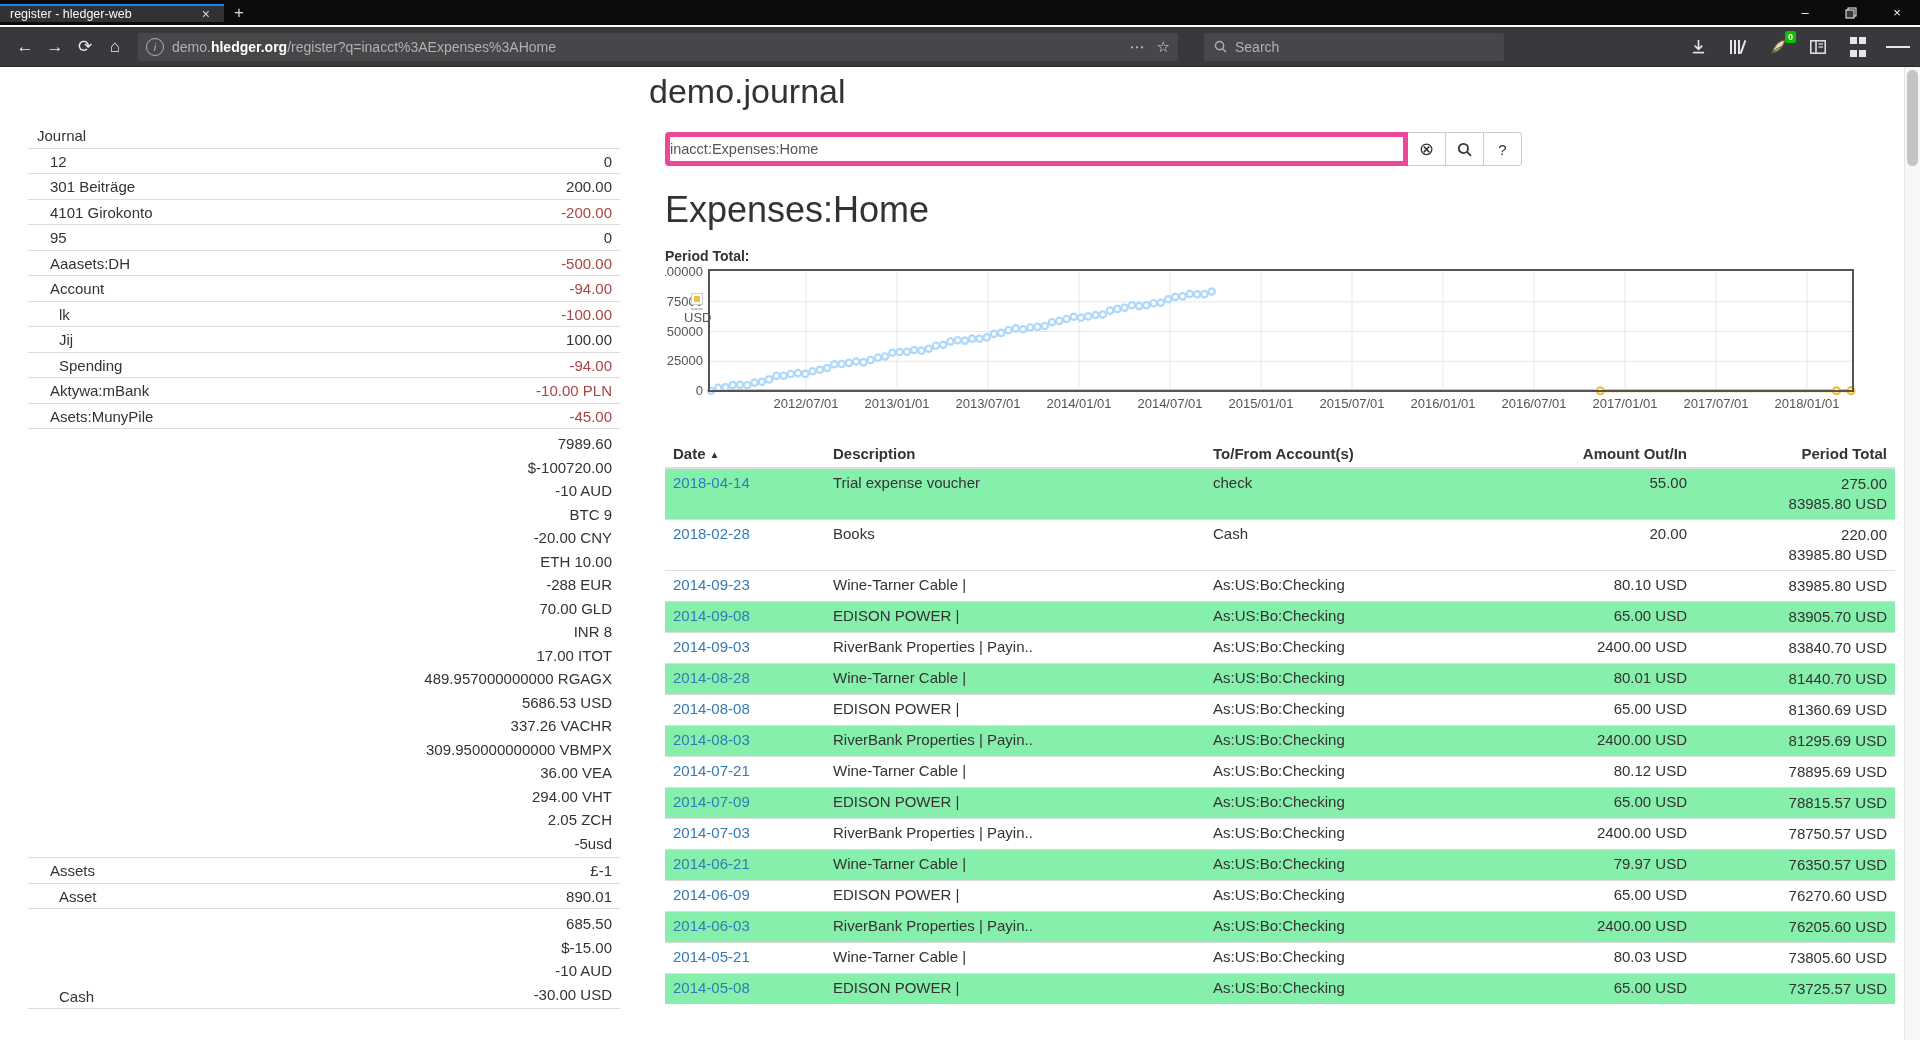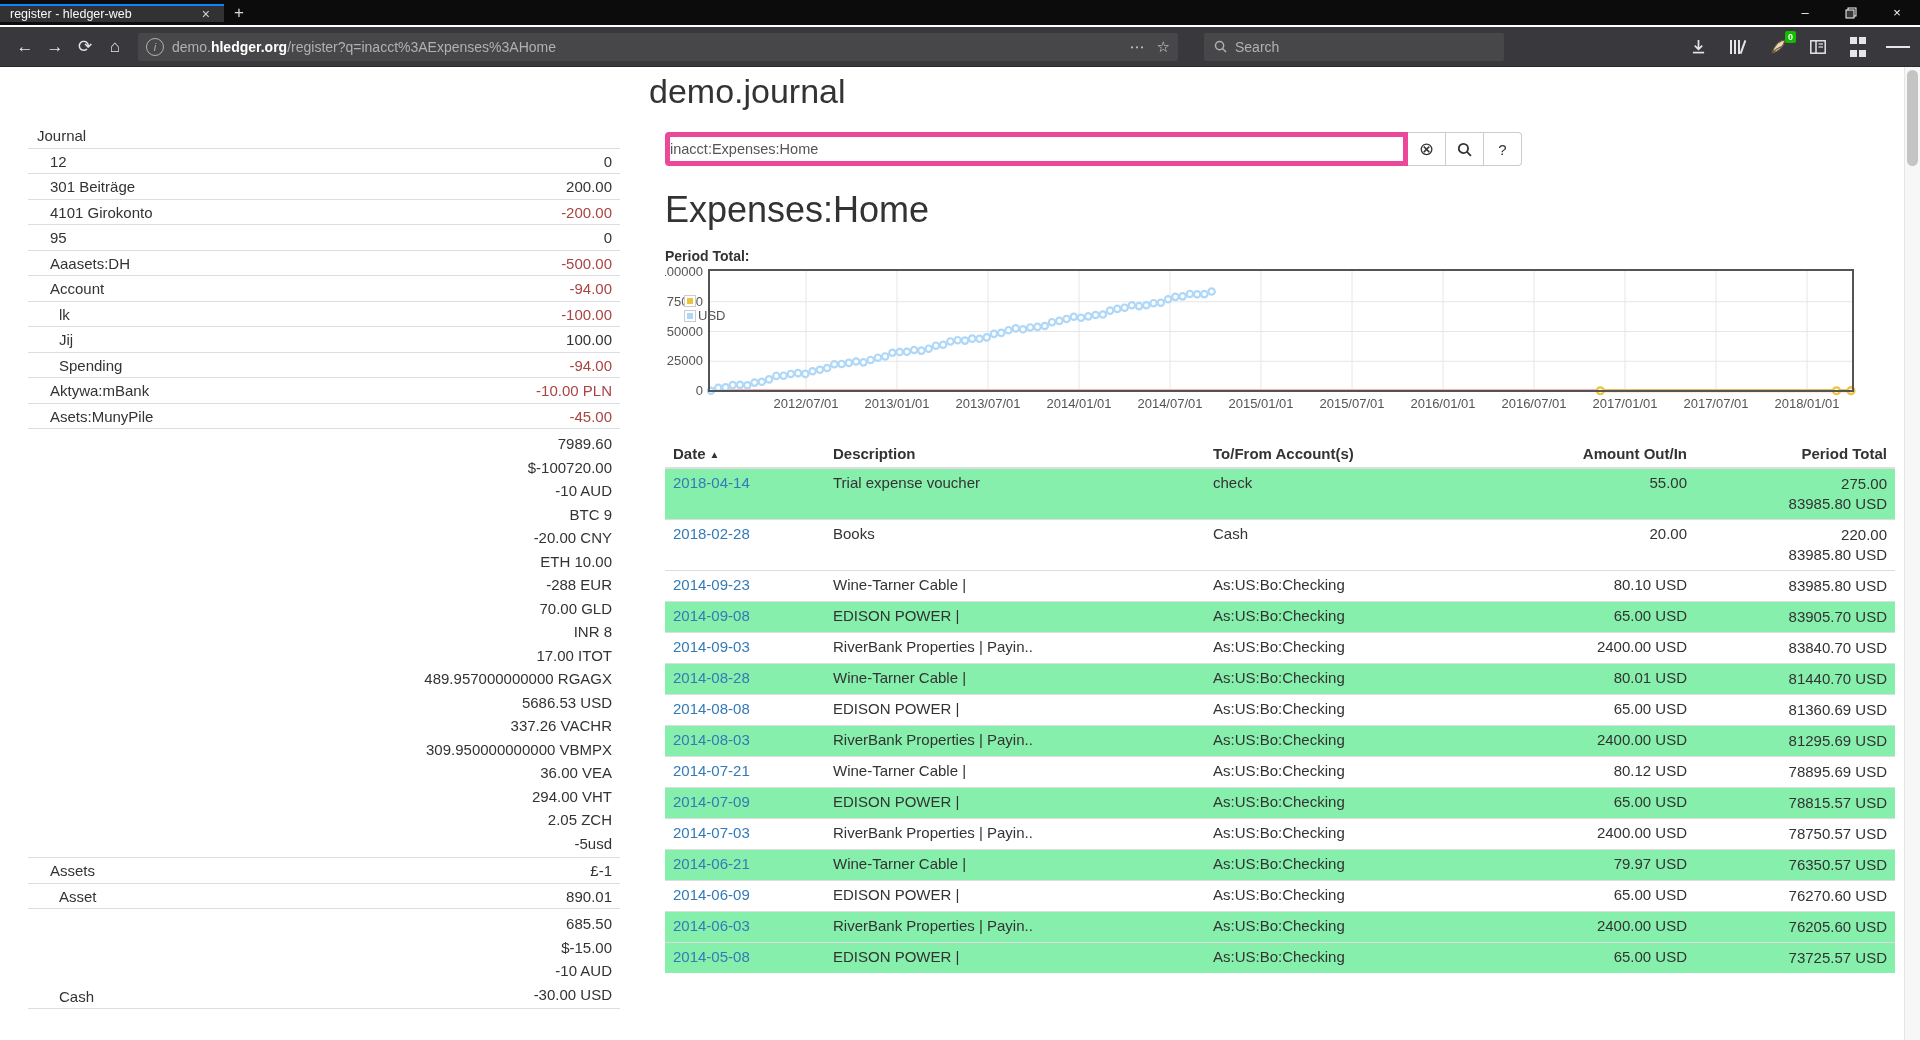--- a/index.html
+++ b/index.html
@@ -66,21 +66,21 @@
   .btn { width:38px; height:34px; background:#fff; border:1px solid #ccc; border-left:none;
          display:flex; align-items:center; justify-content:center; font-size:15px; color:#333; cursor:pointer; }
   .btn:last-child { border-radius:0 4px 4px 0; }
   .btn .circx { font-size:18px; line-height:1; }
 
   h2.acct-heading { font-size:36px; font-weight:500; color:#333; margin-top:23px; }
   .chart-label { margin-top:17px; font-size:14px; font-weight:bold; color:#333; }
 
   .chart-wrap { position:relative; margin-top:3px; width:1194px; height:152px; }
   .legend { position:absolute; left:19px; top:26px; font-size:13px; color:#545454; }
-  .legend-row { display:flex; align-items:center; height:15px; }
+  .legend-row { display:flex; align-items:center; height:15px;flex-direction:column; }
   .legend-swatch { width:12px; height:12px; border:1px solid #ccc; box-shadow:inset 0 0 0 2px #fff; margin-right:2px; }
 
   
   .register { margin-top:21px; width:1230px; border-collapse:collapse; font-size:15px; color:#333; }
   .register th { text-align:left; font-weight:bold; padding:5px 8px; border-bottom:2px solid #ddd; white-space:nowrap; }
   .register td { padding:5px 8px; border-top:1px solid #ddd; vertical-align:top; }
   .register tr.striped { background:#86efac; }
   .register .r { text-align:right; }
   .register a.date-link { color:#337ab7; text-decoration:none; }
   .caret-up { display:inline-block; font-size:10px; color:#333; margin-left:4px; transform:translateY(-1px); }
@@ -566,20 +566,29 @@
           </tr>
           <tr class="striped">
             <td><a class="date-link">2014-06-03</a></td>
             <td>RiverBank Properties | Payin..</td>
             <td>As:US:Bo:Checking</td>
             <td class="r">2400.00 USD</td>
             <td class="r">
               <div class="total-line">76205.60 USD</div>
             </td>
           </tr>
+          <tr>
+            <td><a class="date-link">2014-05-21</a></td>
+            <td>Wine-Tarner Cable |</td>
+            <td>As:US:Bo:Checking</td>
+            <td class="r">80.03 USD</td>
+            <td class="r">
+              <div class="total-line">73805.60 USD</div>
+            </td>
+          </tr>
           <tr class="striped">
             <td><a class="date-link">2014-05-08</a></td>
             <td>EDISON POWER |</td>
             <td>As:US:Bo:Checking</td>
             <td class="r">65.00 USD</td>
             <td class="r">
               <div class="total-line">73725.57 USD</div>
             </td>
           </tr>
         </tbody>

